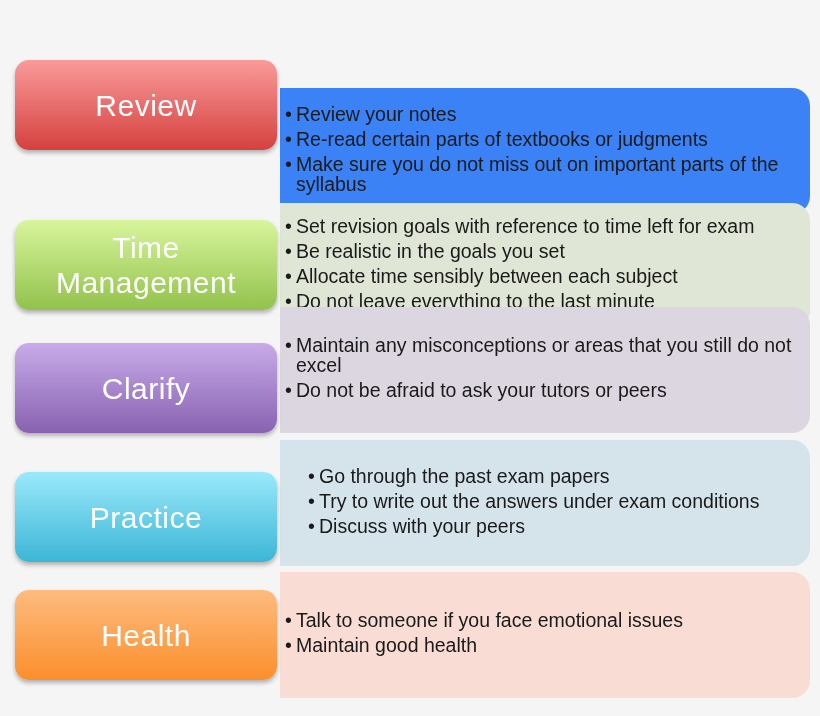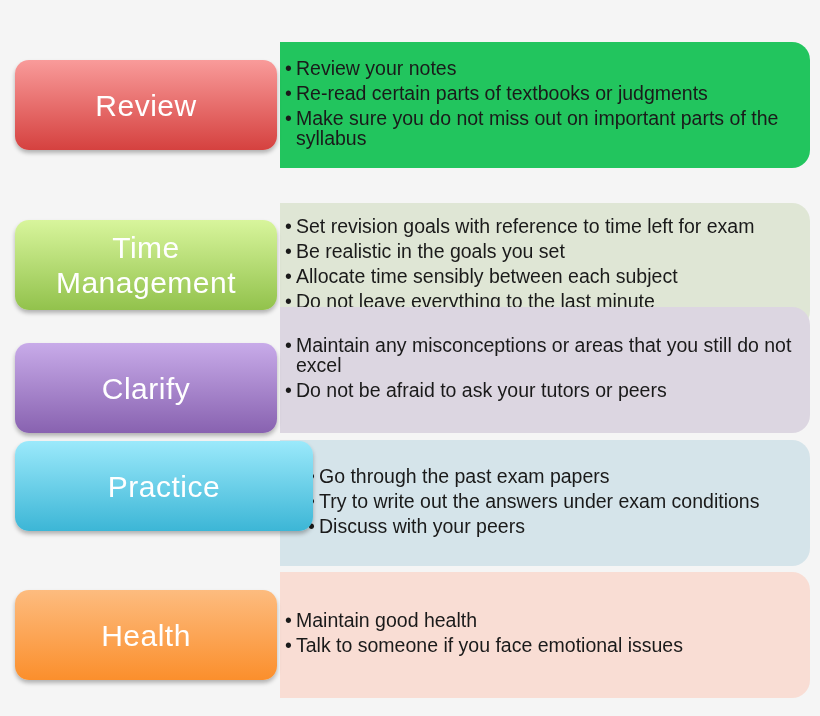--- a/index.html
+++ b/index.html
@@ -36,21 +36,21 @@
       box-shadow: 0 3px 4px rgba(0,0,0,0.28);
       letter-spacing: 0.5px;
     }
   </style>
 </head>
 <body>
 
 <div id="diagram">
 
   <div class="row" style="top:42px;">
-    <div class="panel" style="background: #22c55e;">
+    <div class="panel" style="background: #3b82f6; margin-top: 46px;">
       <ul>
         <li><span class="bullet">•</span><span>Review your notes</span></li>
         <li><span class="bullet">•</span><span>Re-read certain parts of textbooks or judgments</span></li>
         <li><span class="bullet">•</span><span>Make sure you do not miss out on important parts of the syllabus</span></li>
       </ul>
     </div>
     <div class="label" style="top: 18px; width: 262px; background: linear-gradient(rgb(249, 155, 154), rgb(213, 65, 63));">Review</div>
   </div>
 
   <div class="row" style="top:175px;margin-top:28px;">
@@ -76,25 +76,25 @@
   </div>
 
   <div class="row" style="top:440px;">
     <div class="panel" style="background: rgb(213, 228, 234); padding-left: 28px;">
       <ul>
         <li><span class="bullet">•</span><span>Go through the past exam papers</span></li>
         <li><span class="bullet">•</span><span>Try to write out the answers under exam conditions</span></li>
         <li><span class="bullet">•</span><span>Discuss with your peers</span></li>
       </ul>
     </div>
-    <div class="label" style="top: 1px; width: 298px; background: linear-gradient(rgb(155, 233, 251), rgb(60, 182, 214));">Practice</div>
+    <div class="label" style="top: 32px; width: 262px; background: linear-gradient(rgb(155, 233, 251), rgb(60, 182, 214));">Practice</div>
   </div>
 
   <div class="row" style="top:572px;">
     <div class="panel" style="background: rgb(249, 221, 212);">
       <ul>
+        <li><span class="bullet">•</span><span>Talk to someone if you face emotional issues</span></li>
         <li><span class="bullet">•</span><span>Maintain good health</span></li>
-        <li><span class="bullet">•</span><span>Talk to someone if you face emotional issues</span></li>
       </ul>
     </div>
     <div class="label" style="top: 18px; width: 262px; background: linear-gradient(rgb(253, 188, 127), rgb(251, 143, 44)); text-align: right;">Health</div>
   </div>
 </div>
 
 </body></html>

